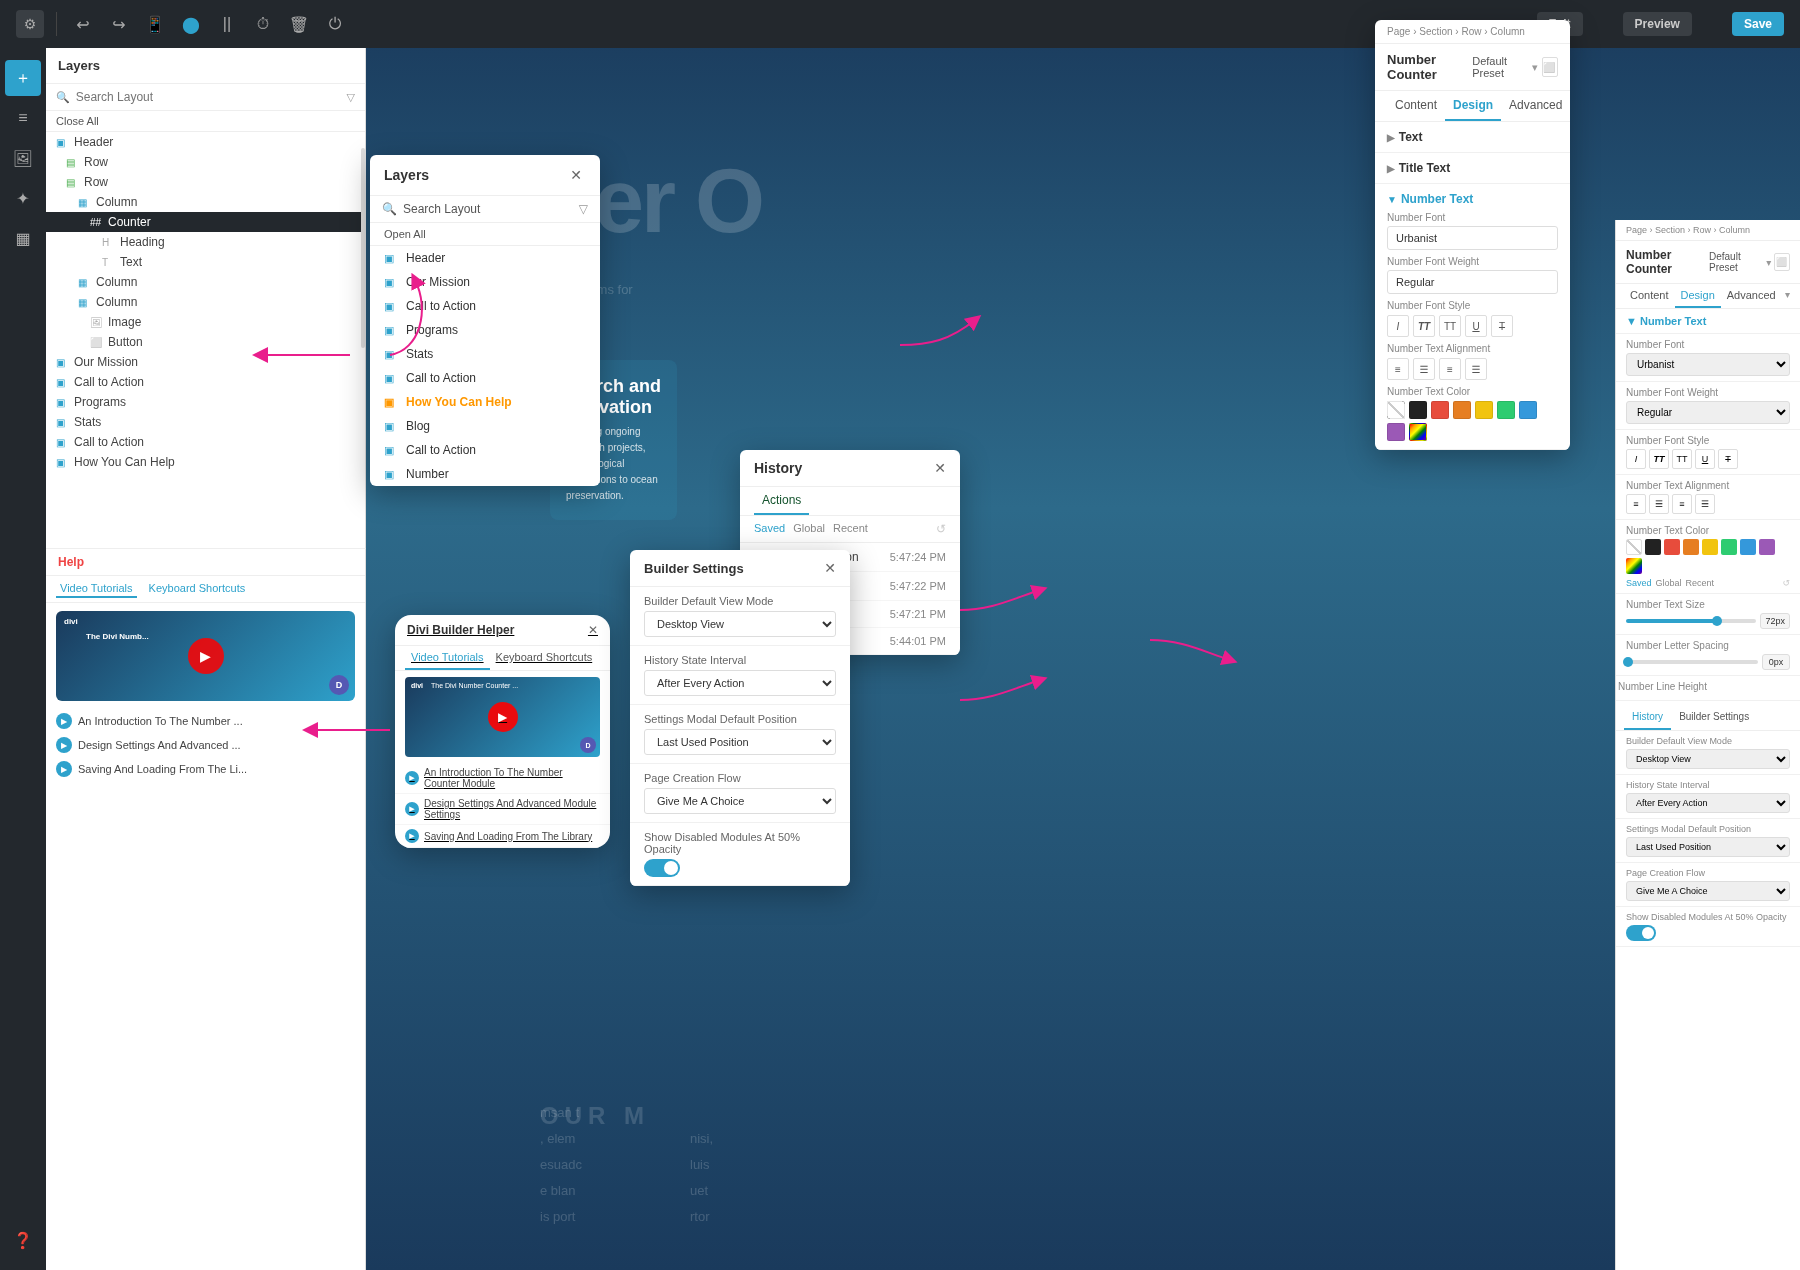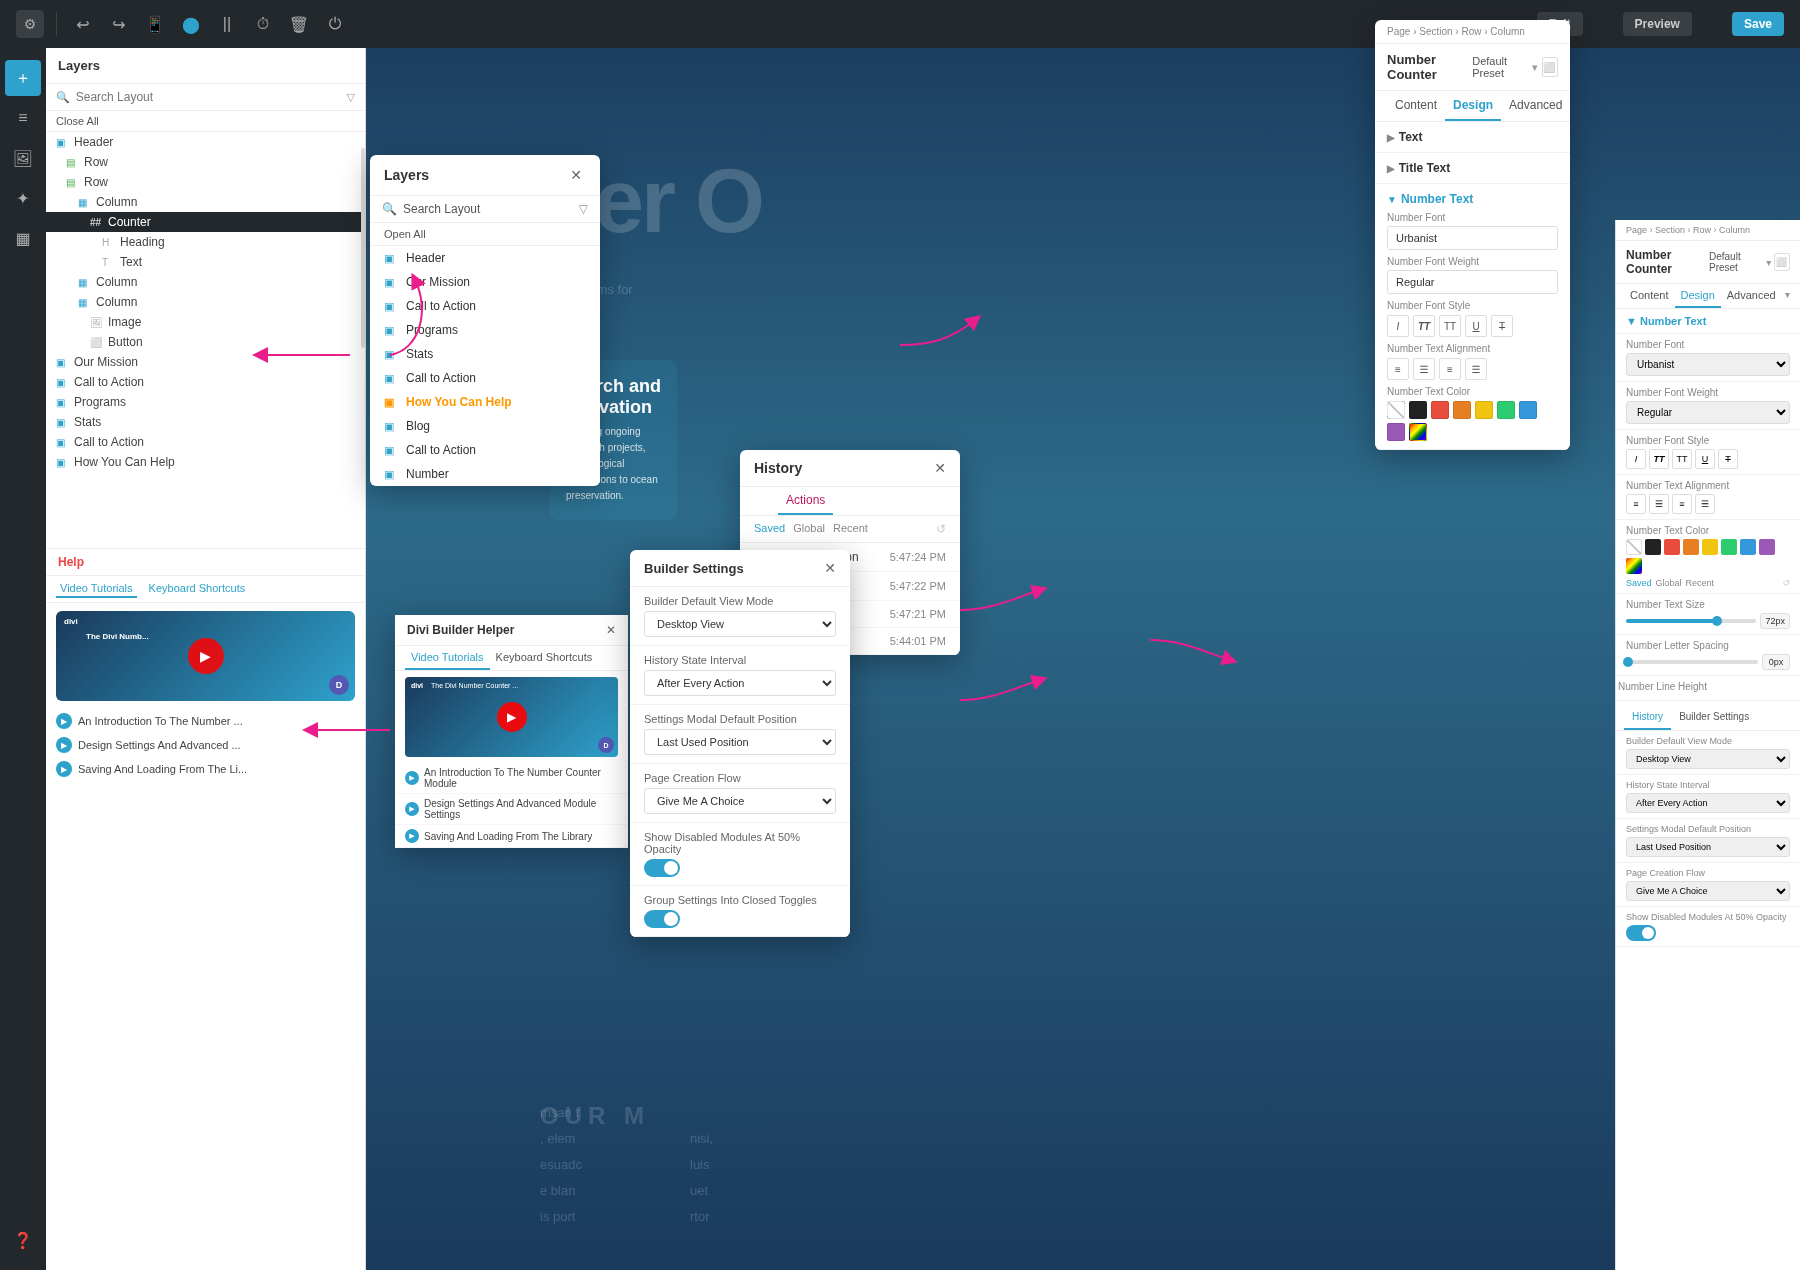--- a/index.html
+++ b/index.html
@@ -427,21 +427,21 @@
       border-bottom: 1px solid #eee;
       padding: 0 14px;
     }
     .hp-tab {
       padding: 6px 8px;
       font-size: 12px;
       color: #555;
       cursor: pointer;
       border-bottom: 2px solid transparent;
     }
-    .hp-tab.active { color: #be185d; border-bottom-color: #2ea2cc; margin-left: 24px; }
+    .hp-tab.active { color: #14532d; border-bottom-color: #2ea2cc; }
     .hp-sub-tabs {
       display: flex;
       padding: 6px 14px;
       gap: 8px;
       border-bottom: 1px solid #eee;
     }
     .hp-sub-tab {
       font-size: 11px;
       color: #888;
       cursor: pointer;
@@ -510,26 +510,27 @@
       background: #fff;
       border-radius: 50%;
       top: 2px; right: 2px;
       transition: right 0.2s;
     }
 
     
     .divi-helper {
       position: absolute;
       top: 615px; left: 395px;
-      width: 233px;
+      width: 215px;
       background: #fff;
-      border-radius: 0;
+      border-radius: 16px;
       box-shadow: 0 8px 30px rgba(0,0,0,0.3);
       z-index: 22;
       overflow: hidden;
+      text-decoration: underline;
     }
     .dh-header {
       display: flex;
       align-items: center;
       justify-content: space-between;
       padding: 8px 12px;
       border-bottom: 1px solid #eee;
     }
     .dh-title { font-size: 12px; font-weight: 700; color: #333; }
     .dh-tabs {
@@ -980,24 +981,20 @@
   <div class="bs-field">
     <div class="bs-field-label">Page Creation Flow</div>
     <select class="bs-select">
       <option>Give Me A Choice</option>
     </select>
   </div>
   <div class="bs-field">
     <div class="bs-field-label">Show Disabled Modules At 50% Opacity</div>
     <div class="bs-toggle"></div>
   </div>
-  <div class="bs-field">
-    <div class="bs-field-label">Group Settings Into Closed Toggles</div>
-    <div class="bs-toggle"></div>
-  </div>
 </div>
 
 <div class="divi-helper">
   <div class="dh-header">
     <span class="dh-title">Divi Builder Helper</span>
     <span style="cursor:pointer;color:#666;font-size:12px;">✕</span>
   </div>
   <div class="dh-tabs">
     <div class="dh-tab active">Video Tutorials</div>
     <div class="dh-tab">Keyboard Shortcuts</div>

